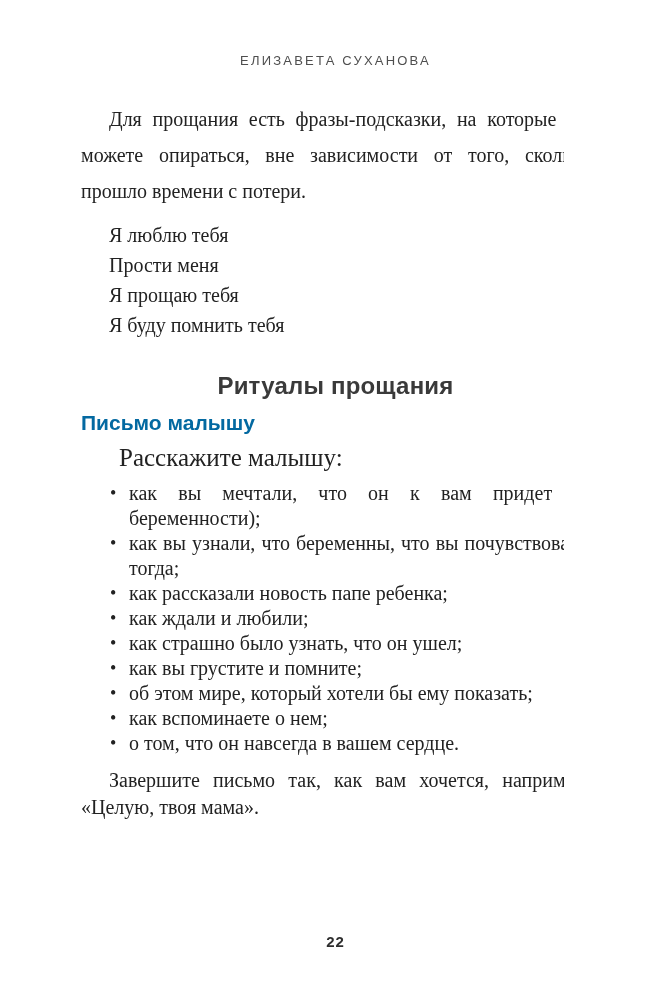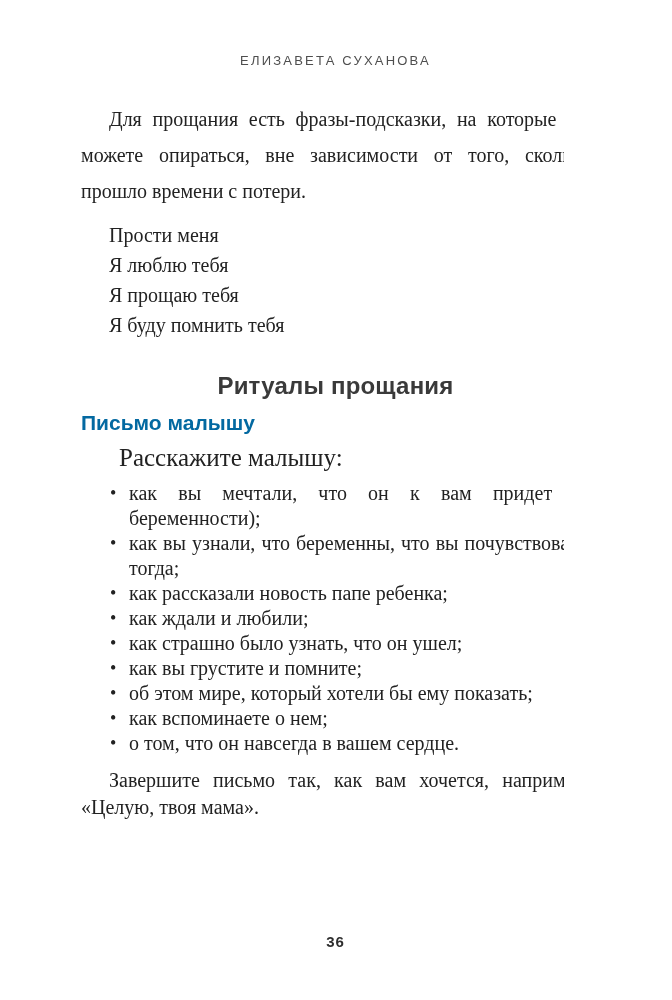--- a/index.html
+++ b/index.html
@@ -124,23 +124,23 @@
 <div class="page">
 
   <div class="running-header">ЕЛИЗАВЕТА СУХАНОВА</div>
 
   <div class="content">
 
     <p class="para">Для прощания есть фразы-подсказки, на которые вы можете опираться, вне зависимости от того, сколько прошло времени с потери.</p>
 
     <div class="phrase-list">
 
+        <p class="phrase">Я люблю тебя</p>
+
         <p class="phrase">Прости меня</p>
-
-        <p class="phrase">Я люблю тебя</p>
 
         <p class="phrase">Я прощаю тебя</p>
 
         <p class="phrase">Я буду помнить тебя</p>
       </div>
 
     <div class="section-heading">
       <div>Ритуалы прощания</div>
     </div>
 
@@ -194,15 +194,15 @@
         <li class="bullet-item">
           <span class="bullet-marker">•</span>
           <span>о том, что он навсегда в вашем сердце.</span>
         </li>
       </ul>
 
     <p class="para closing-paragraph">Завершите письмо так, как вам хочется, например: «Целую, твоя мама».</p>
 
   </div>
 
-  <div class="page-number">36</div>
+  <div class="page-number">22</div>
 
 </div>
 
 </body></html>

